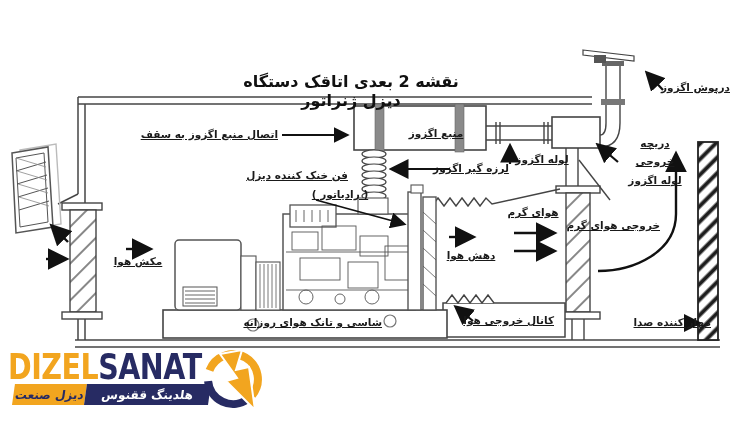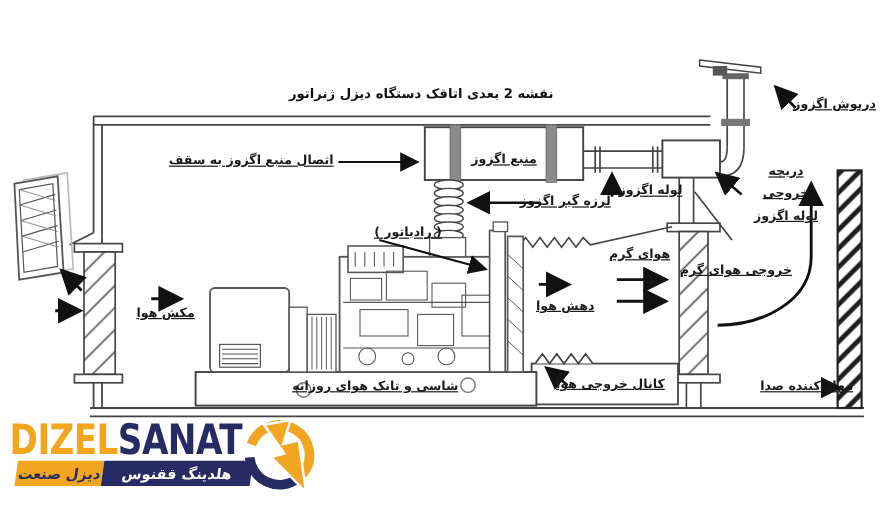--- a/index.html
+++ b/index.html
@@ -10,21 +10,21 @@
   svg{position:absolute;left:0;top:0;}
   .lbl{
     position:absolute;font-size:10.5px;font-weight:bold;color:#1a1a1a;
     direction:rtl;white-space:nowrap;text-align:center;line-height:1.3;
     font-family:"DejaVu Sans",sans-serif;
     text-decoration:underline;
   }
   .lbl.multi{white-space:pre-line;line-height:1.75;}
   .title{
     position:absolute;left:236px;top:72px;width:230px;text-align:center;
-    font-size:11px;font-weight:bold;color:#111;direction:rtl;
+    font-size:16px;font-weight:bold;color:#111;direction:rtl;
   }
   
   .wordmark{
     position:absolute;left:8px;top:346px;height:40px;
     font-size:28px;font-weight:bold;letter-spacing:-0.5px;
     transform:scale(1.02,1.25);transform-origin:left top;white-space:nowrap;
   }
   .wm-orange{color:#F2A51F;}
   .wm-navy{color:#272B63;}
   .banner{
@@ -242,23 +242,24 @@
       <line x1="126" y1="249" x2="150" y2="249" stroke-width="2.4" marker-end="url(#ah)"></line>
       <line x1="46" y1="259" x2="66" y2="259" stroke-width="2.4" marker-end="url(#ah)"></line>
       <line x1="68" y1="242" x2="52" y2="226" stroke-width="2.4" marker-end="url(#ah)"></line>
       <line x1="473" y1="321" x2="456" y2="307" stroke-width="2.2" marker-end="url(#ah)"></line>
       <line x1="684" y1="323" x2="699" y2="323" stroke-width="2" marker-end="url(#ah)"></line>
     </g>
   </svg>
 
   <div class="title">نقشه 2 بعدی اتاقک دستگاه دیزل ژنراتور</div>
 
-  <div class="lbl" style="left:380px;top:127px;width:80px;">منبع اگزوز</div>
+  <div class="lbl" style="left:396px;top:127px;width:80px;">منبع اگزوز</div>
   <div class="lbl" style="left:150px;top:128px;width:128px;">اتصال منبع اگزوز به سقف</div>
   <div class="lbl" style="left:428px;top:162px;width:86px;">لرزه گیر اگزوز</div>
+  <div class="lbl" style="left:250px;top:169px;width:98px;">فن خنک کننده دیزل</div>
   <div class="lbl" style="left:286px;top:188px;width:68px;margin-left:20px;">( رادیاتور )</div>
   <div class="lbl" style="left:515px;top:153px;width:54px;">لوله اگزوز</div>
   <div class="lbl" style="left:666px;top:81px;width:64px;">درپوش اگزوز</div>
   <div class="lbl multi" style="left:624px;top:134px;width:62px;">دریچه
 خروجی
 لوله اگزوز</div>
   <div class="lbl" style="left:504px;top:206px;width:58px;">هوای گرم</div>
   <div class="lbl" style="left:582px;top:219px;width:78px;">خروجی هوای گرم</div>
   <div class="lbl" style="left:446px;top:249px;width:50px;">دهش هوا</div>
   <div class="lbl" style="left:112px;top:255px;width:52px;">مکش هوا</div>

